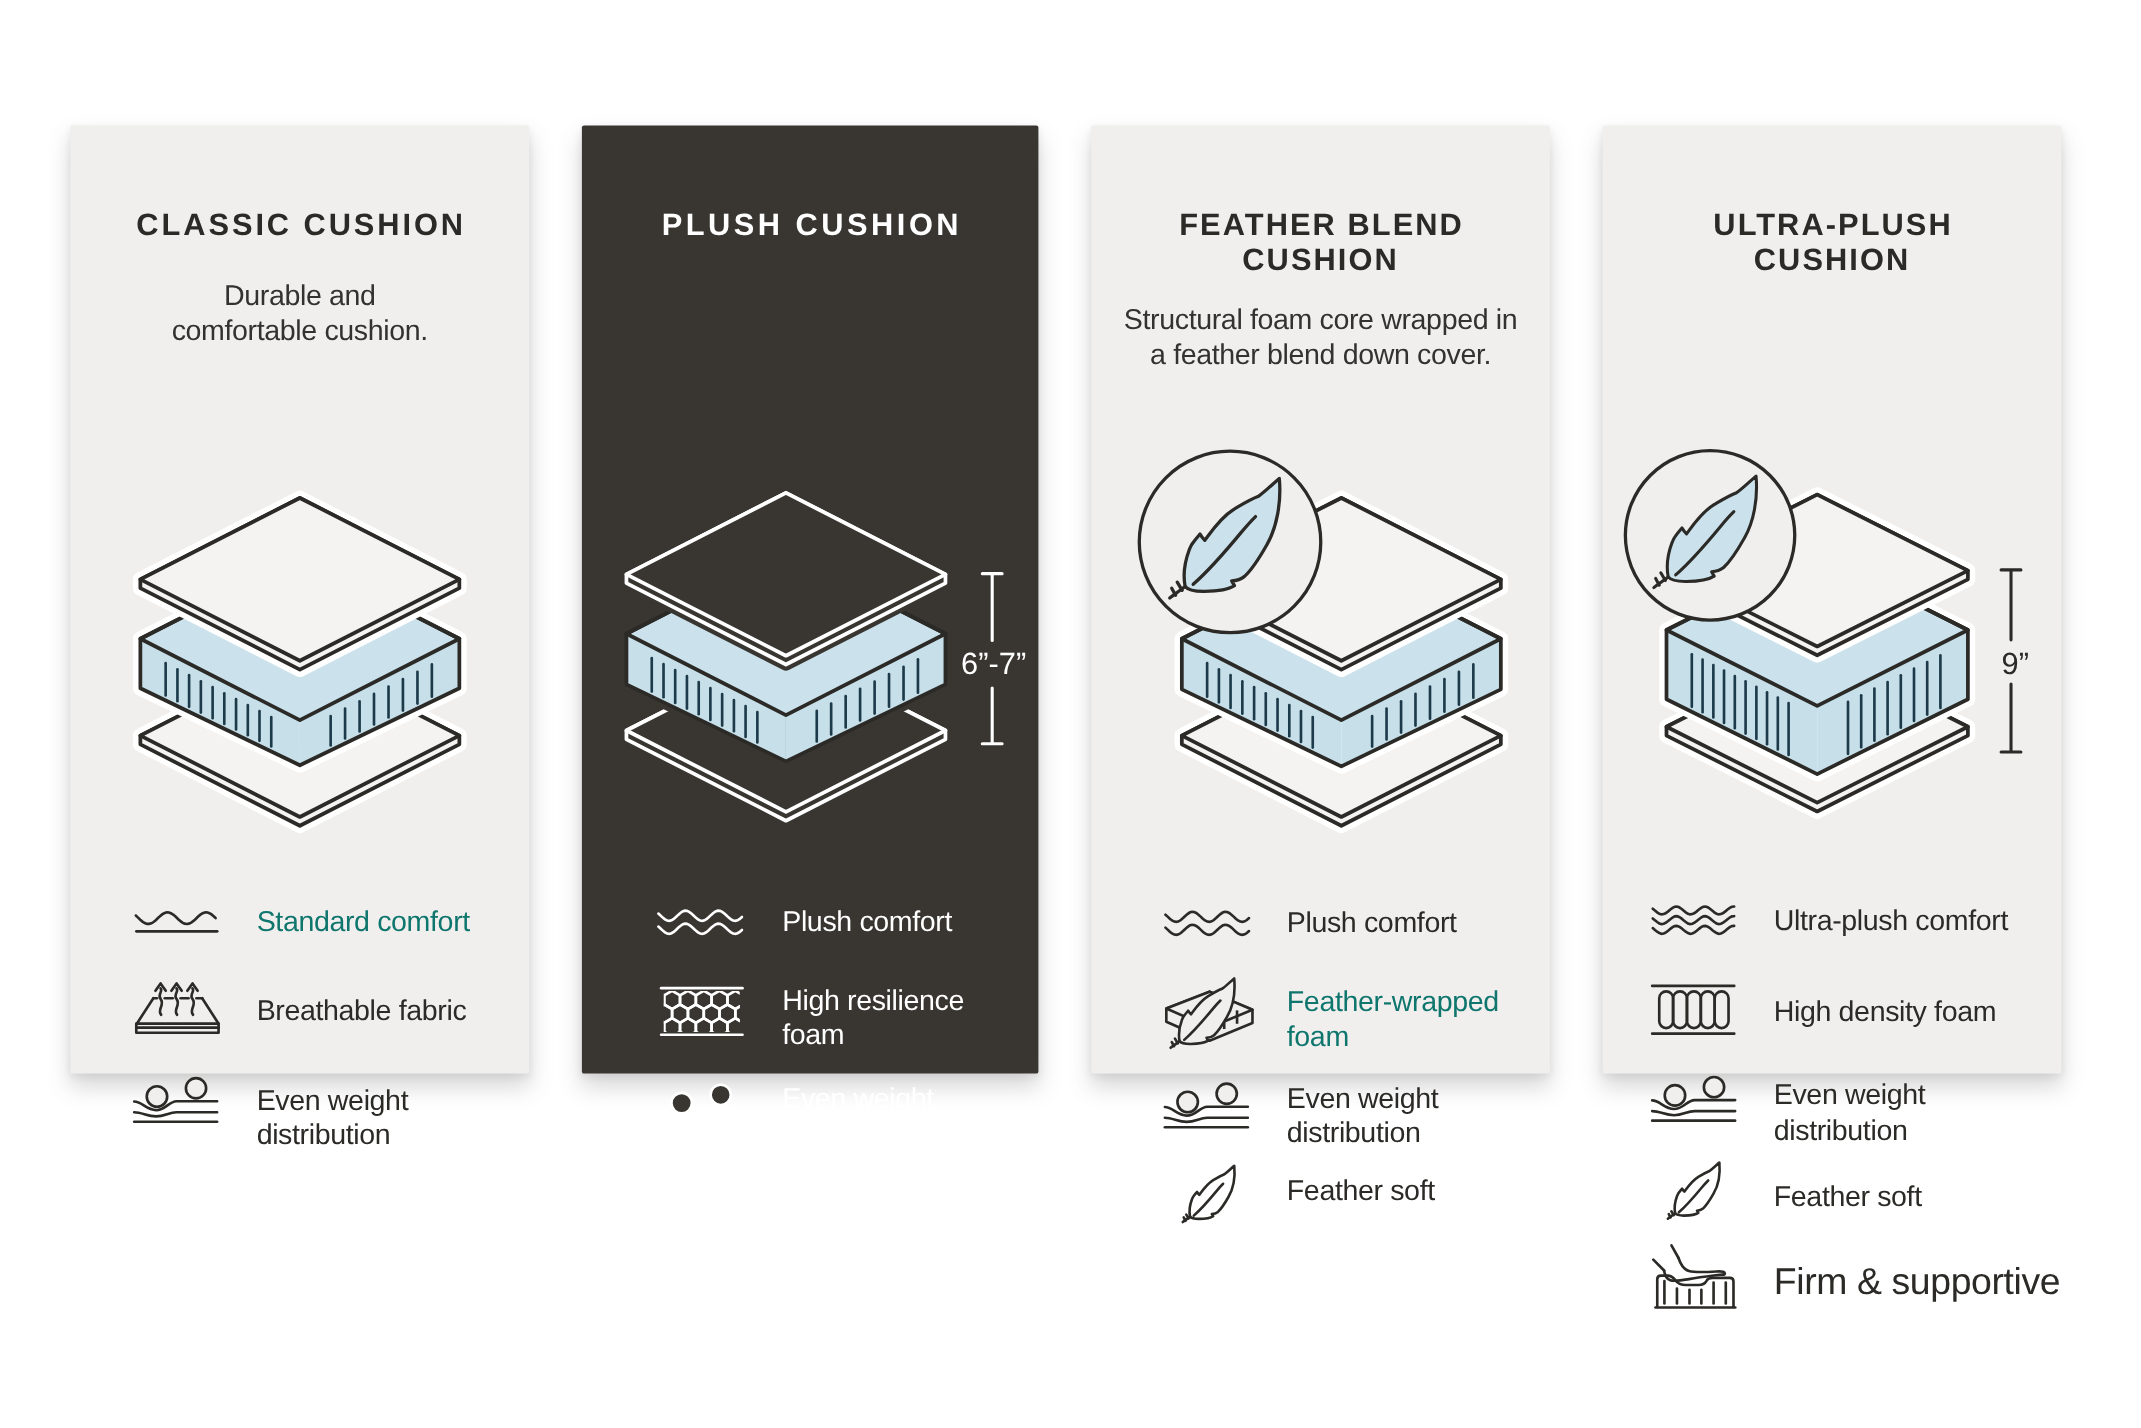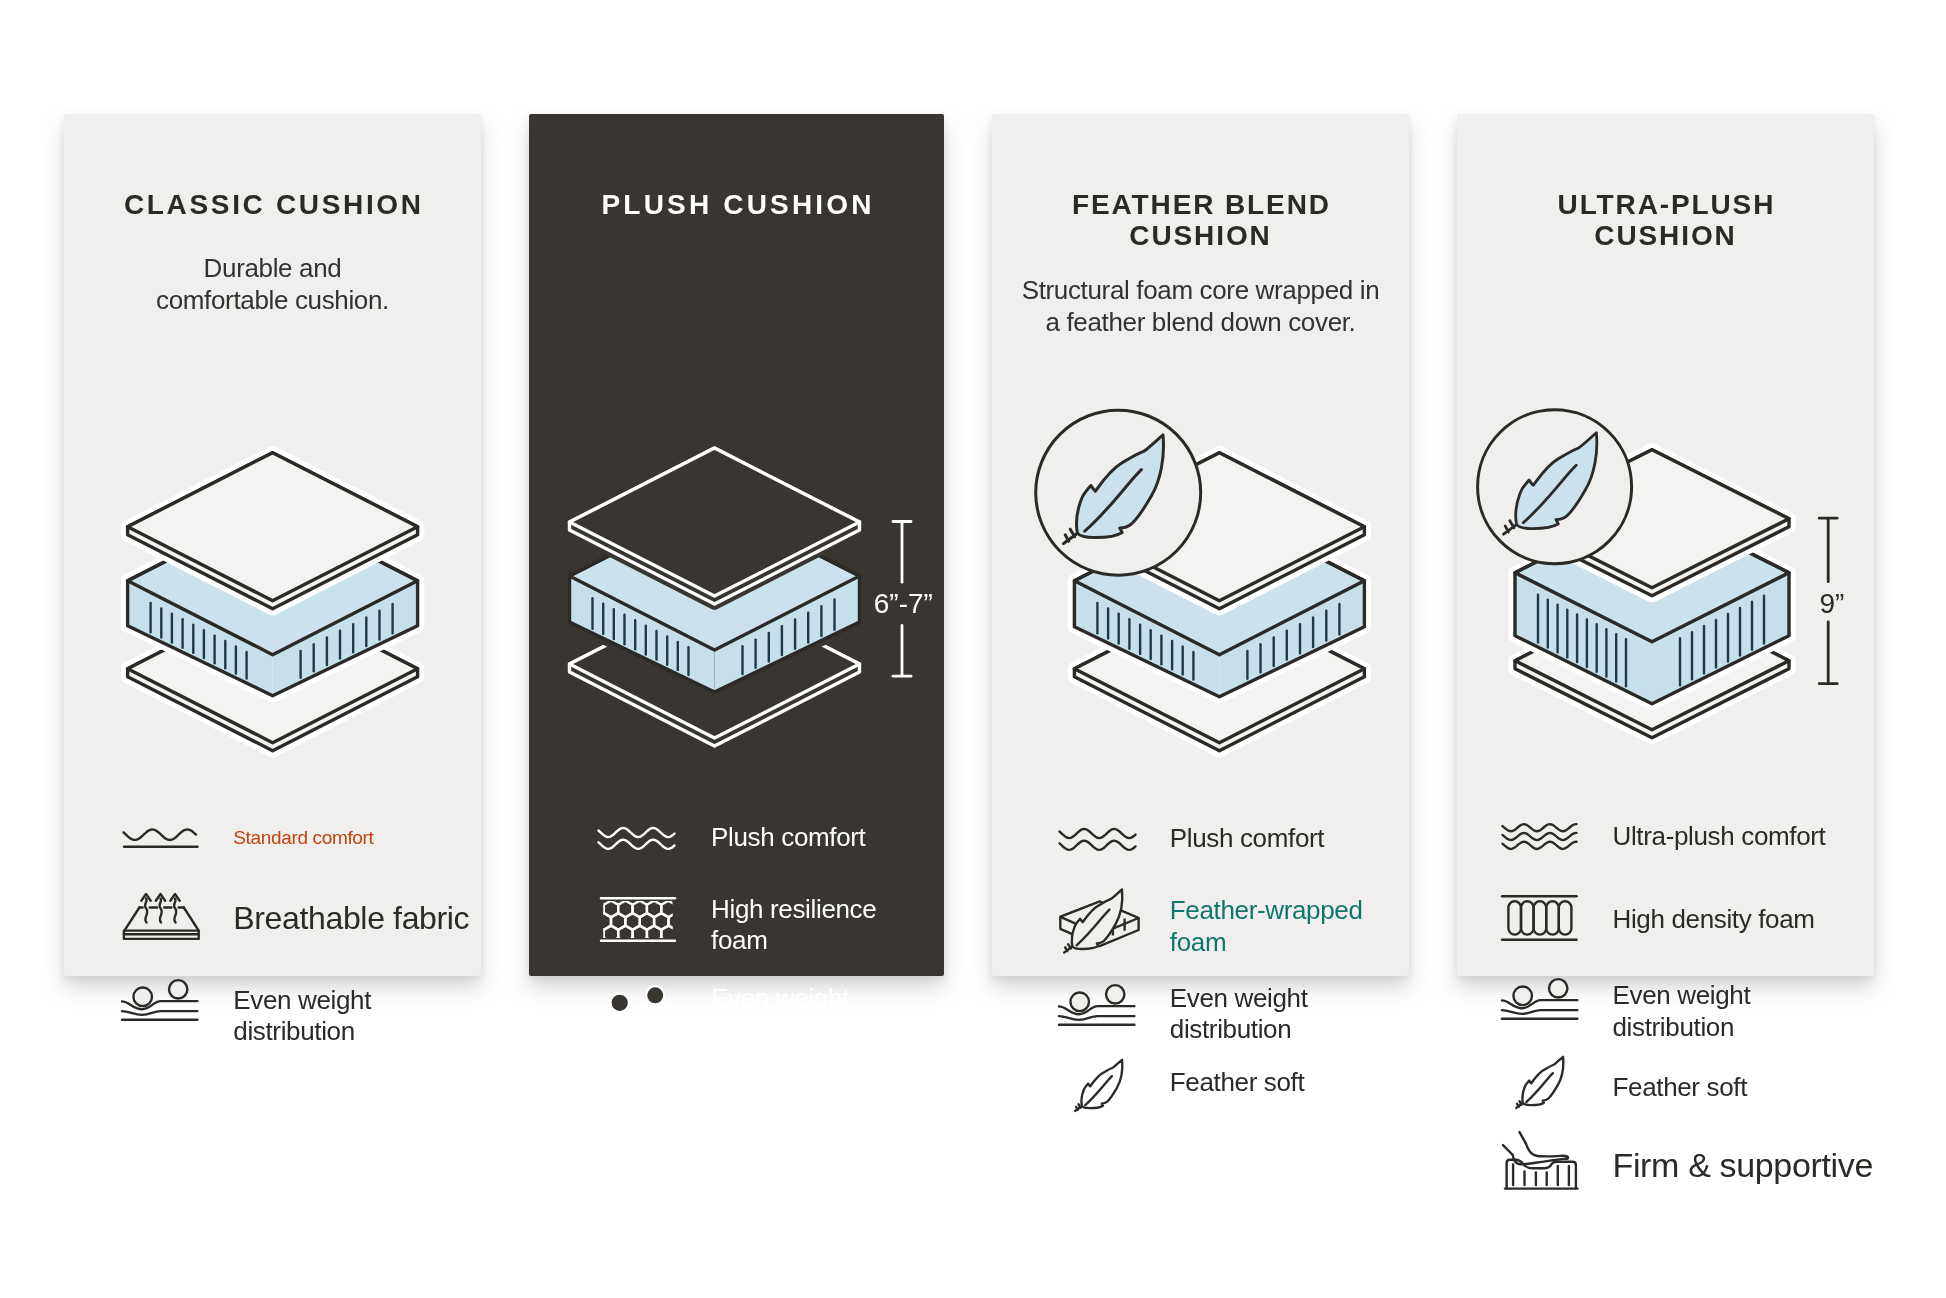--- a/index.html
+++ b/index.html
@@ -85,22 +85,22 @@
       </svg>
       <svg style="position:absolute;left:57.6px;top:865.2px" width="76" height="48" viewBox="0 0 76 48" overflow="visible">
         <g fill="none" stroke="#2b2a27" stroke-width="2.4" stroke-linecap="round">
           <path d="M 0,22.4 C 7,22.4 11,30.2 19.9,30.2 C 28.5,30.2 31.5,22.2 38.5,22.1 L 75.4,22.1"></path>
           <circle cx="20.7" cy="17.8" r="9.3" fill="#f0efed"></circle>
           <circle cx="56.2" cy="10.3" r="9.2" fill="#f0efed"></circle>
           <path d="M 0,32.1 C 7,32.1 12,35.9 19.9,35.9 C 28,35.9 31.5,32.1 38.5,32.1 L 75.4,32.1"></path>
           <line x1="0" y1="40.8" x2="75.4" y2="40.8"></line>
         </g>
       </svg>
-      <div style="position:absolute;left:169.3px;top:708.3px;font-size:19px;letter-spacing:-0.35px;line-height:31.5px;color:#c2410c;white-space:nowrap">Standard comfort</div>
-      <div style="position:absolute;left:169.3px;top:788.6px;font-size:32px;letter-spacing:-0.35px;line-height:31.5px;color:#2b2a27;white-space:nowrap">Breathable fabric</div>
+      <div style="position:absolute;left:169.3px;top:708.3px;font-size:26px;letter-spacing:-0.35px;line-height:31.5px;color:#0f766e;white-space:nowrap">Standard comfort</div>
+      <div style="position:absolute;left:169.3px;top:788.6px;font-size:26px;letter-spacing:-0.35px;line-height:31.5px;color:#2b2a27;white-space:nowrap">Breathable fabric</div>
       <div style="position:absolute;left:169.3px;top:870.8px;font-size:26px;letter-spacing:-0.35px;line-height:31.5px;color:#2b2a27;white-space:nowrap">Even weight<br>distribution</div>
     </div>
 <div class="card" style="left:529px;width:415px;background:#393631">
       <div class="title" style="top:74.5px;color:#fff;letter-spacing:3.18px;text-indent:3.18px">PLUSH CUSHION</div>
       <svg class="illus" width="415" height="780" viewBox="0 0 415 780" overflow="visible">
         <polygon points="185.5,476.1 330.5,550.1 330.5,558.1 185.5,632.1 40.5,558.1 40.5,550.1" fill="#393631" stroke="#393631" stroke-width="11.4" stroke-linejoin="round"></polygon>
         <polygon points="185.5,476.1 330.5,550.1 330.5,558.1 185.5,632.1 40.5,558.1 40.5,550.1" fill="#393631" stroke="#ffffff" stroke-width="3.4" stroke-linejoin="round"></polygon>
         <polygon points="185.5,476.1 330.5,550.1 185.5,624.1 40.5,550.1" fill="#393631" stroke="#ffffff" stroke-width="3.4" stroke-linejoin="round"></polygon>
         <polygon points="185.5,388.1 330.5,462.1 330.5,508.1 185.5,578.1 40.5,508.1 40.5,462.1" fill="#393631" stroke="#393631" stroke-width="11.4" stroke-linejoin="round"></polygon>
         <polygon points="40.5,462.1 185.5,536.1 185.5,578.1 40.5,508.1" fill="#c6dfe9"></polygon>

